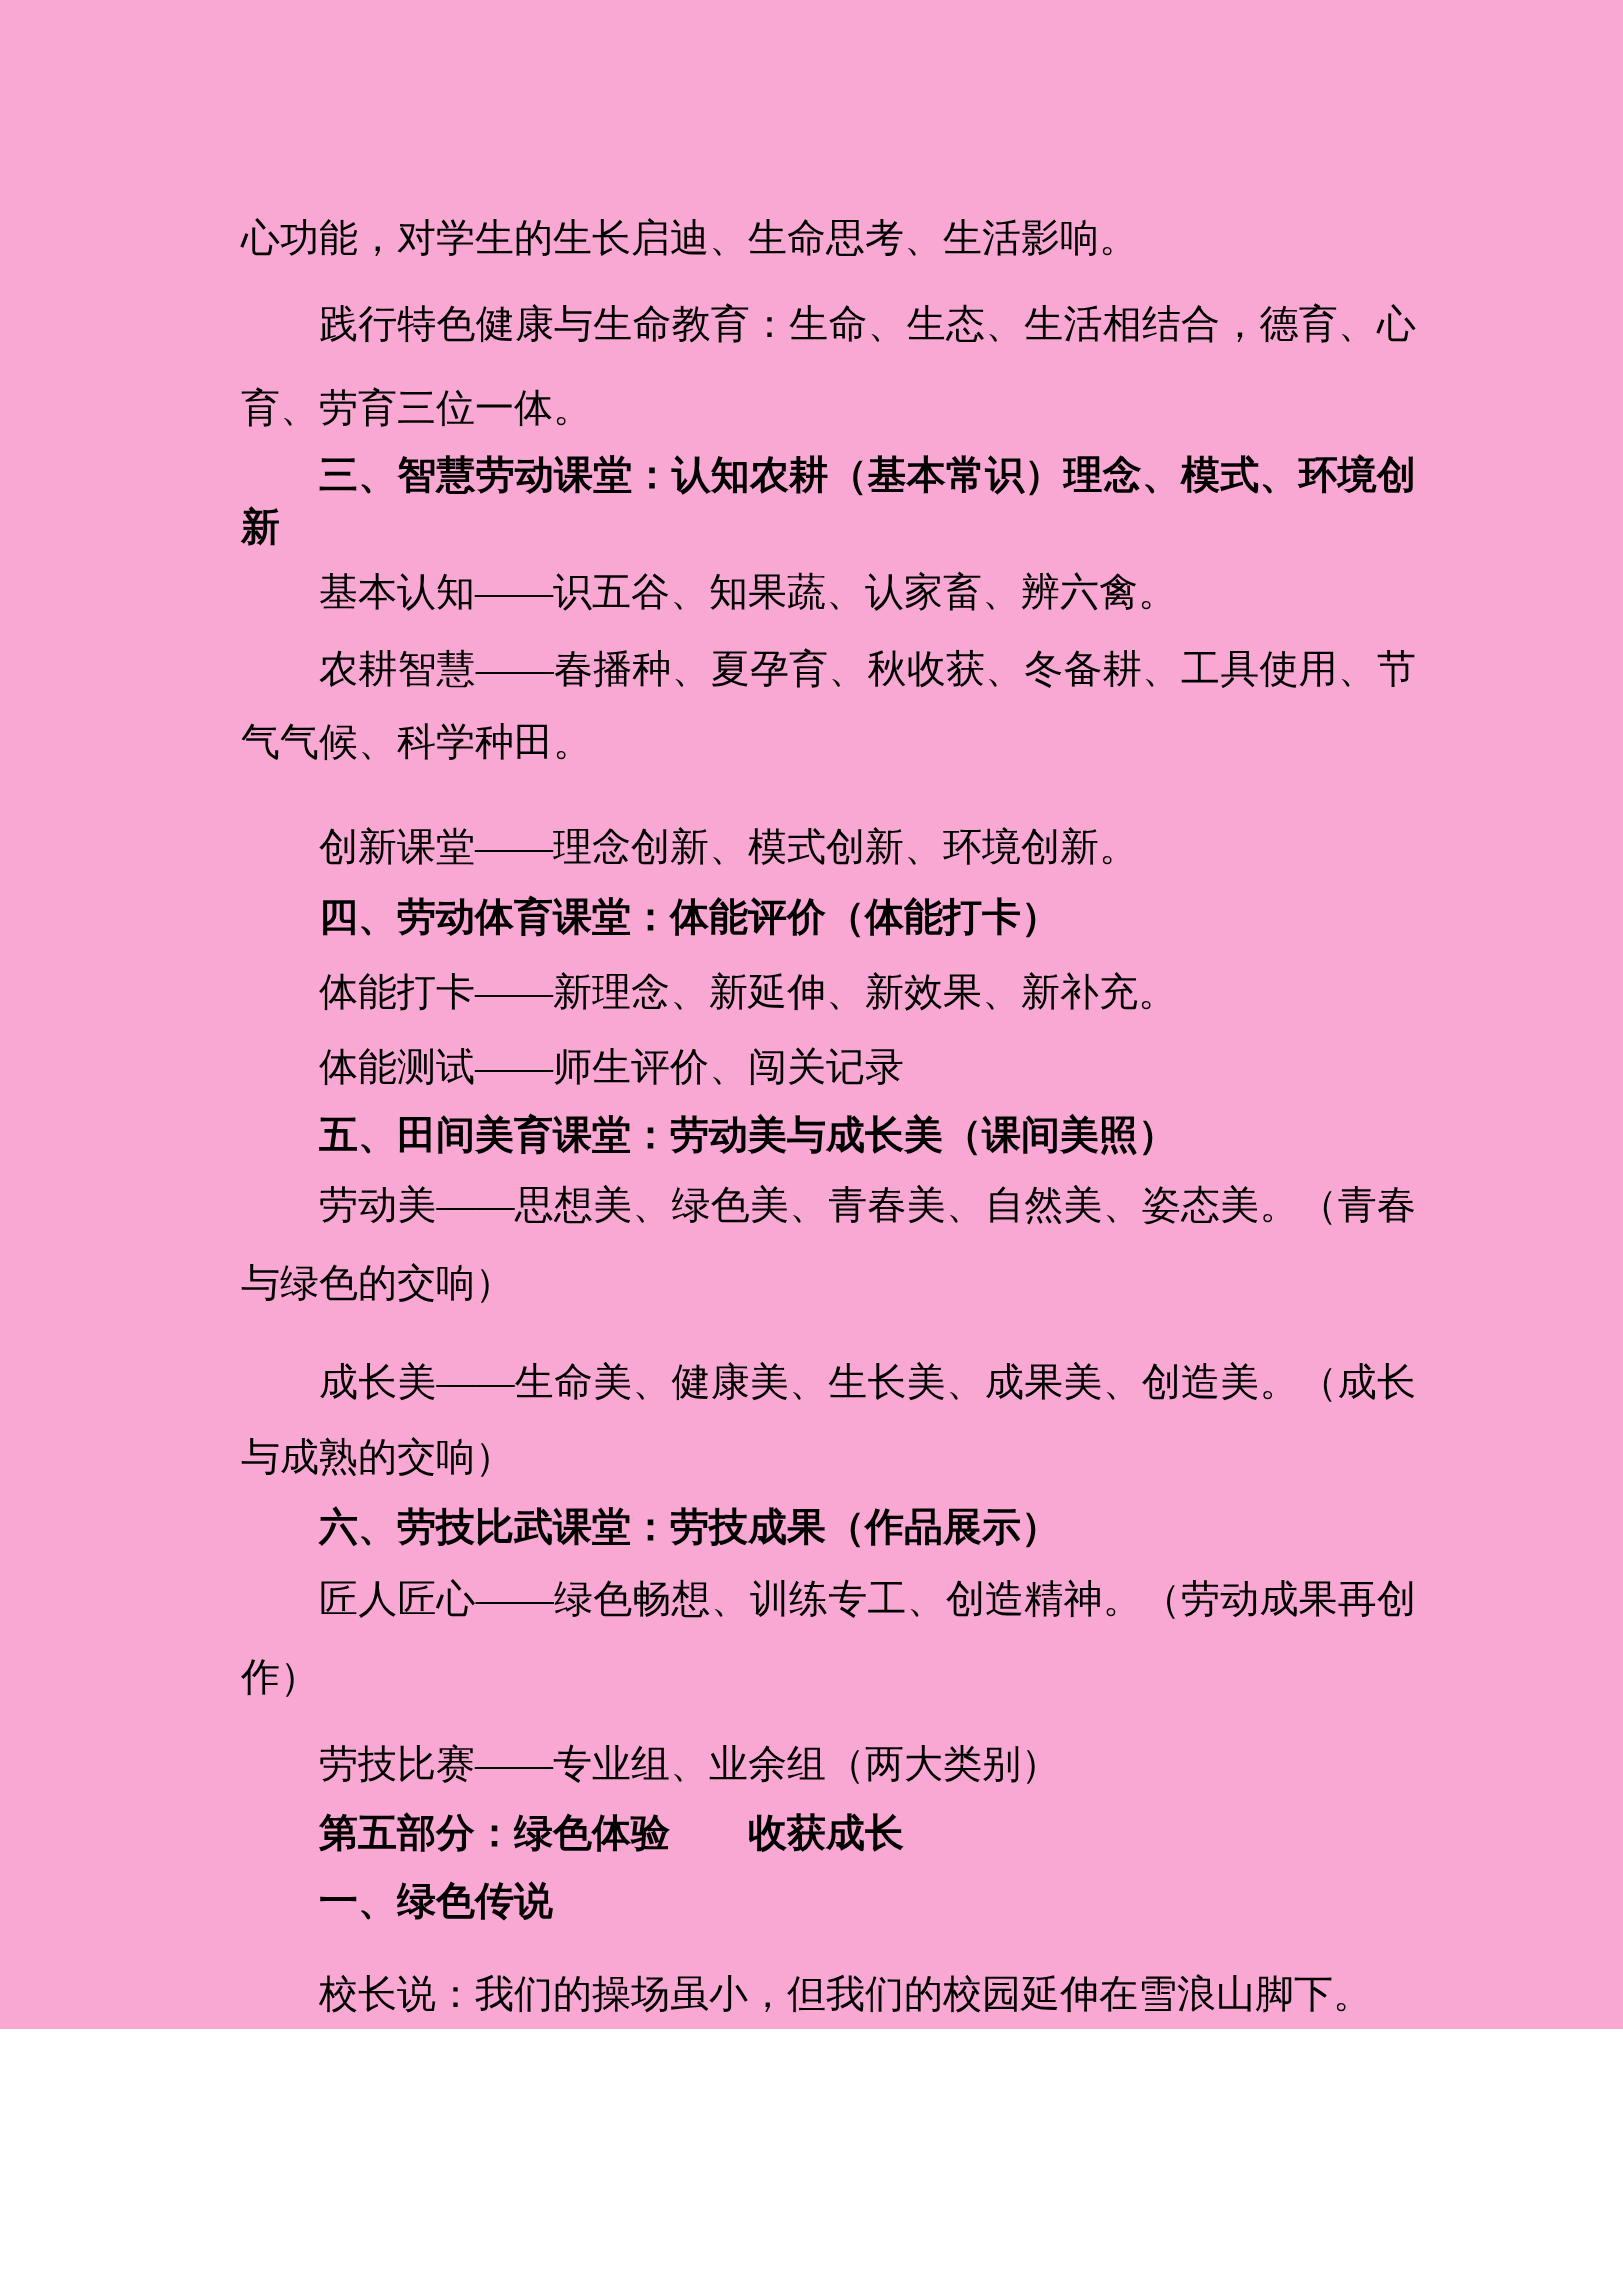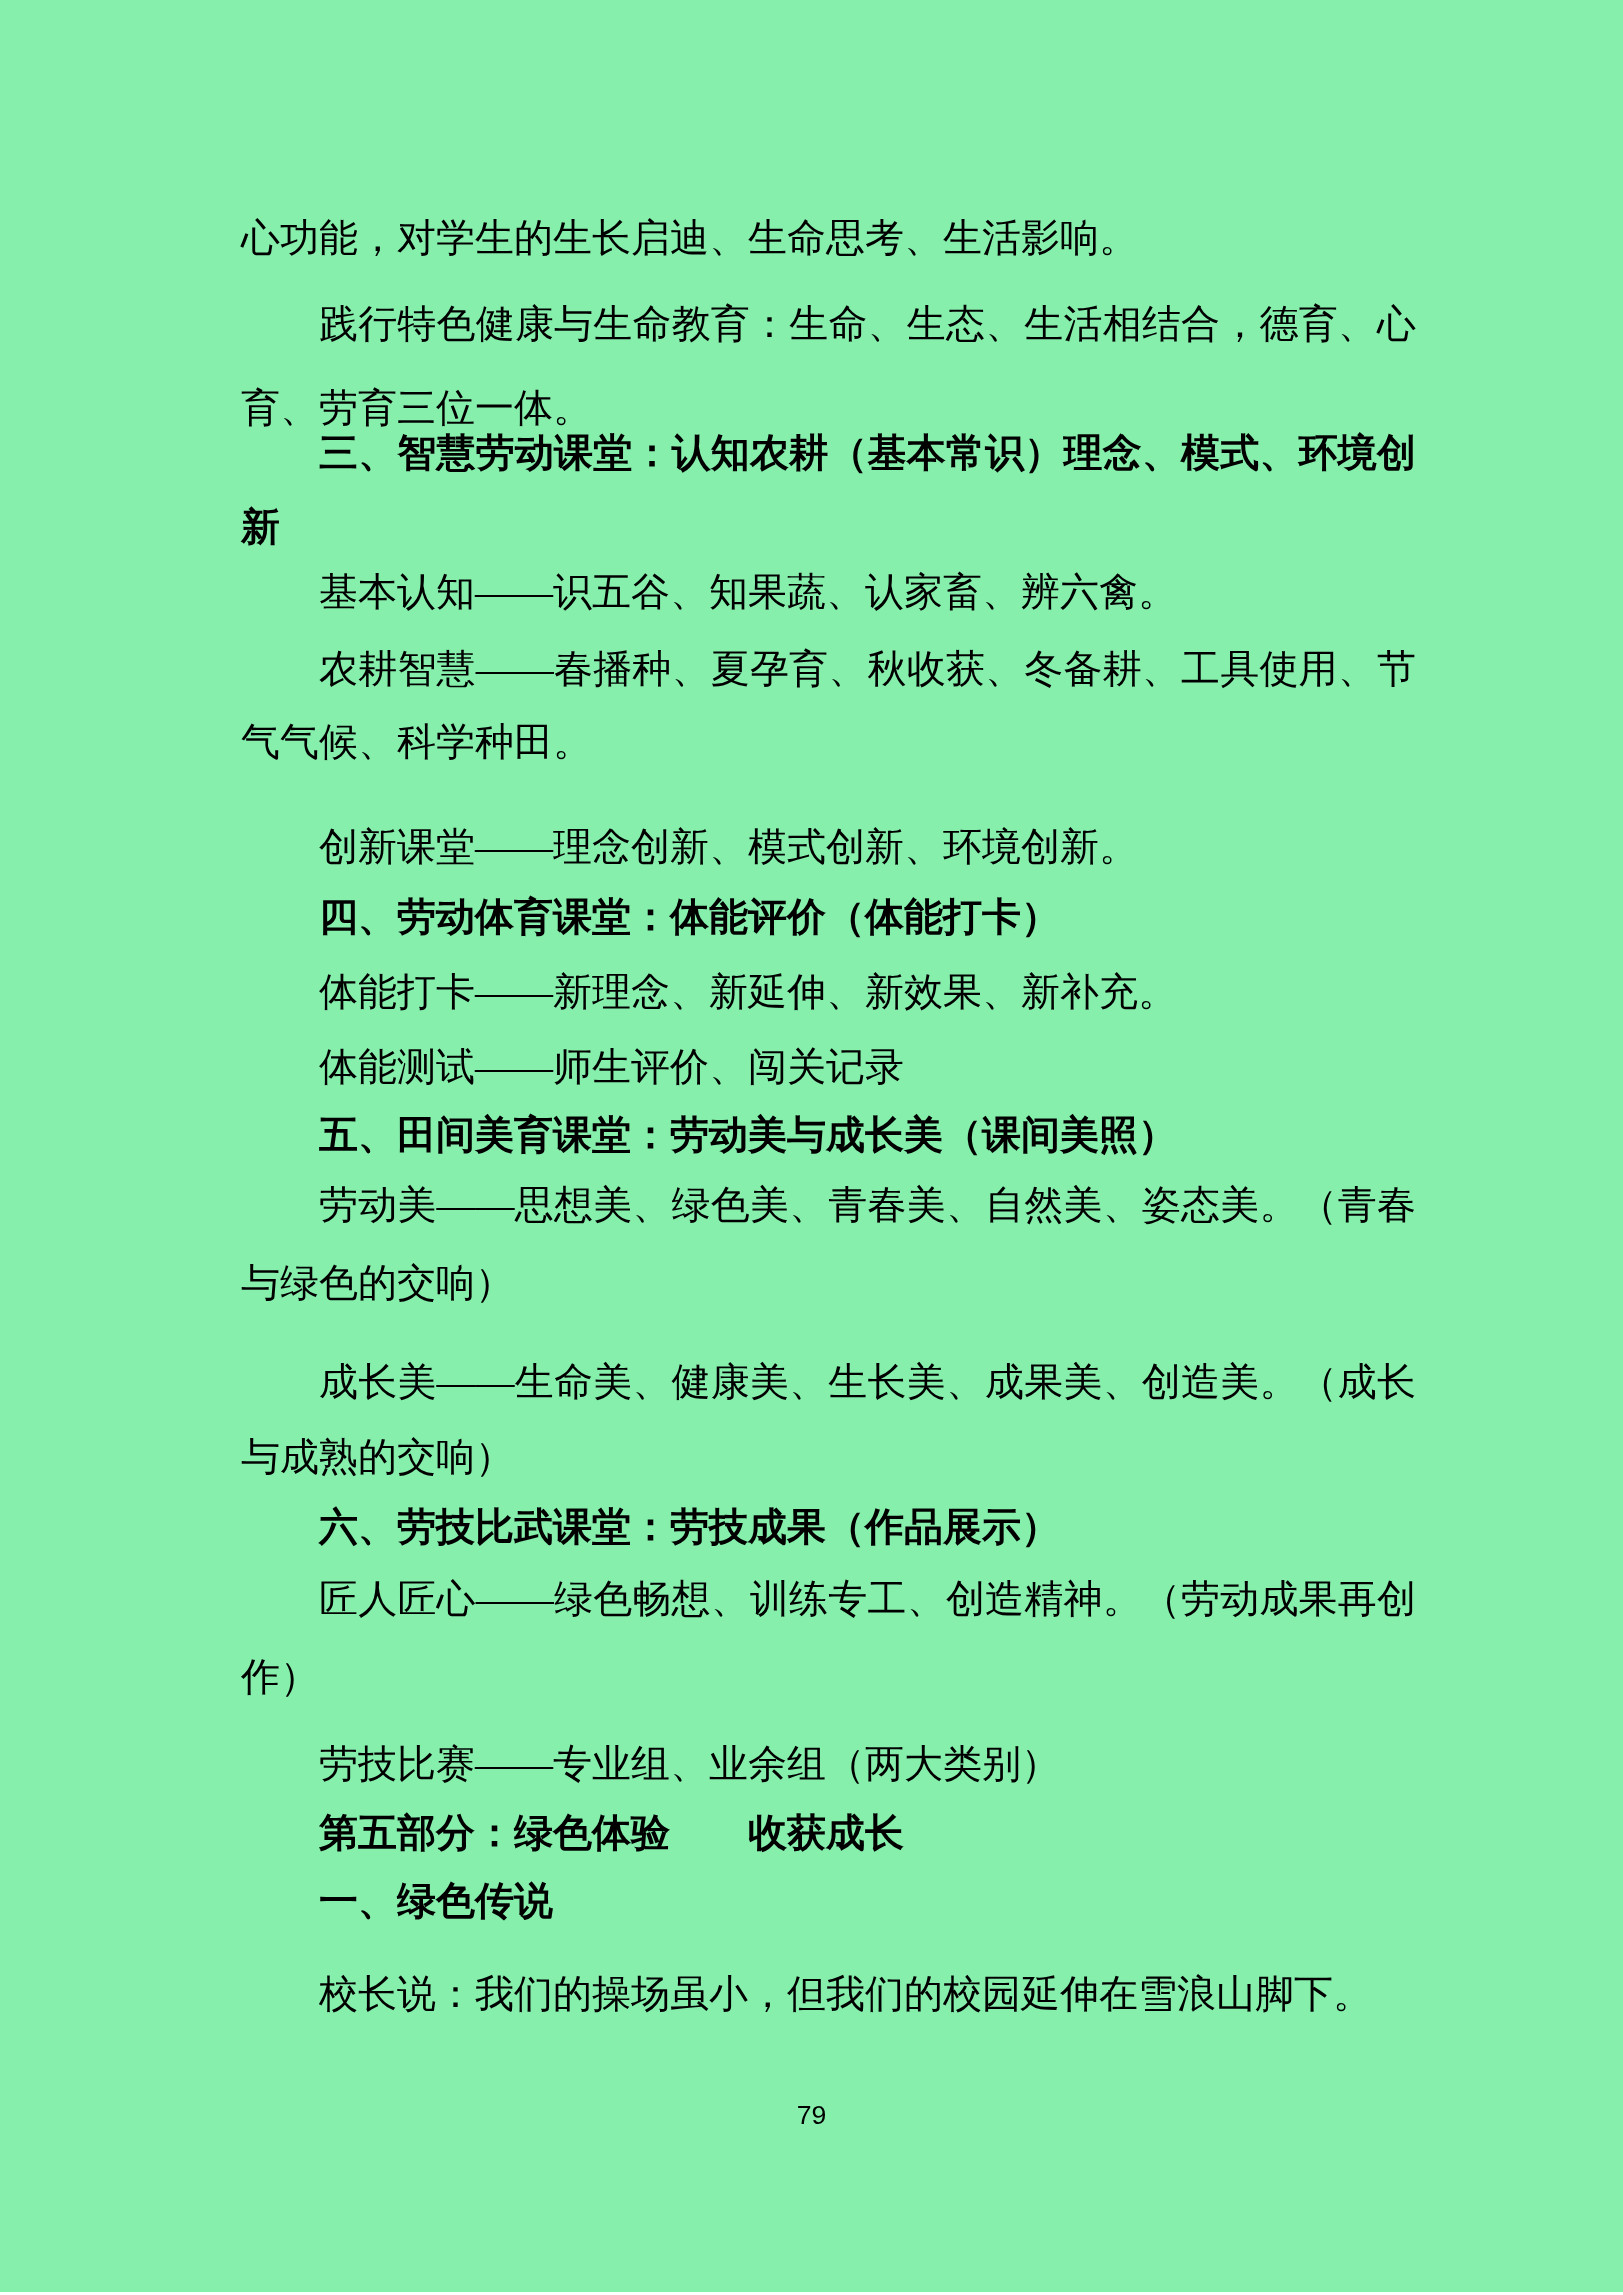--- a/index.html
+++ b/index.html
@@ -11,22 +11,22 @@
     position: relative;
     width: 1623px;
     height: 2295px;
     font-family: "Liberation Serif", "DejaVu Serif", serif;
     color: #000000;
   }
   .page {
     position: absolute;
     left: 0; top: 0;
     width: 1623px;
-    height: 2292px;
-    background: #86efac;
+    height: 2029px;
+    background: #f9a8d4;
     overflow: hidden;
   }
   .line {
     position: absolute;
     left: 241px;
     width: 1175px;
     font-size: 39px;
     line-height: 52px;
     white-space: pre;
     text-align: left;
@@ -55,21 +55,21 @@
   }
 </style>
 </head>
 <body>
 
 <main class="page">
 
   <div class="line" style="top:212px">心功能，对学生的生长启迪、生命思考、生活影响。</div>
   <div class="line indent fill" style="top:298px">践行特色健康与生命教育：生命、生态、生活相结合，德育、心</div>
   <div class="line" style="top:382px">育、劳育三位一体。</div>
-  <div class="line indent bold fill" style="top:427px">三、智慧劳动课堂：认知农耕（基本常识）理念、模式、环境创</div>
+  <div class="line indent bold fill" style="top:449px">三、智慧劳动课堂：认知农耕（基本常识）理念、模式、环境创</div>
   <div class="line bold" style="top:501px">新</div>
   <div class="line indent" style="top:566px">基本认知——识五谷、知果蔬、认家畜、辨六禽。</div>
   <div class="line indent fill" style="top:643px">农耕智慧——春播种、夏孕育、秋收获、冬备耕、工具使用、节</div>
   <div class="line" style="top:716px">气气候、科学种田。</div>
   <div class="line indent" style="top:821px">创新课堂——理念创新、模式创新、环境创新。</div>
   <div class="line indent bold" style="top:891px">四、劳动体育课堂：体能评价（体能打卡）</div>
   <div class="line indent" style="top:966px">体能打卡——新理念、新延伸、新效果、新补充。</div>
   <div class="line indent" style="top:1041px">体能测试——师生评价、闯关记录</div>
   <div class="line indent bold" style="top:1109px">五、田间美育课堂：劳动美与成长美（课间美照）</div>
   <div class="line indent fill" style="top:1179px">劳动美——思想美、绿色美、青春美、自然美、姿态美。（青春</div>

